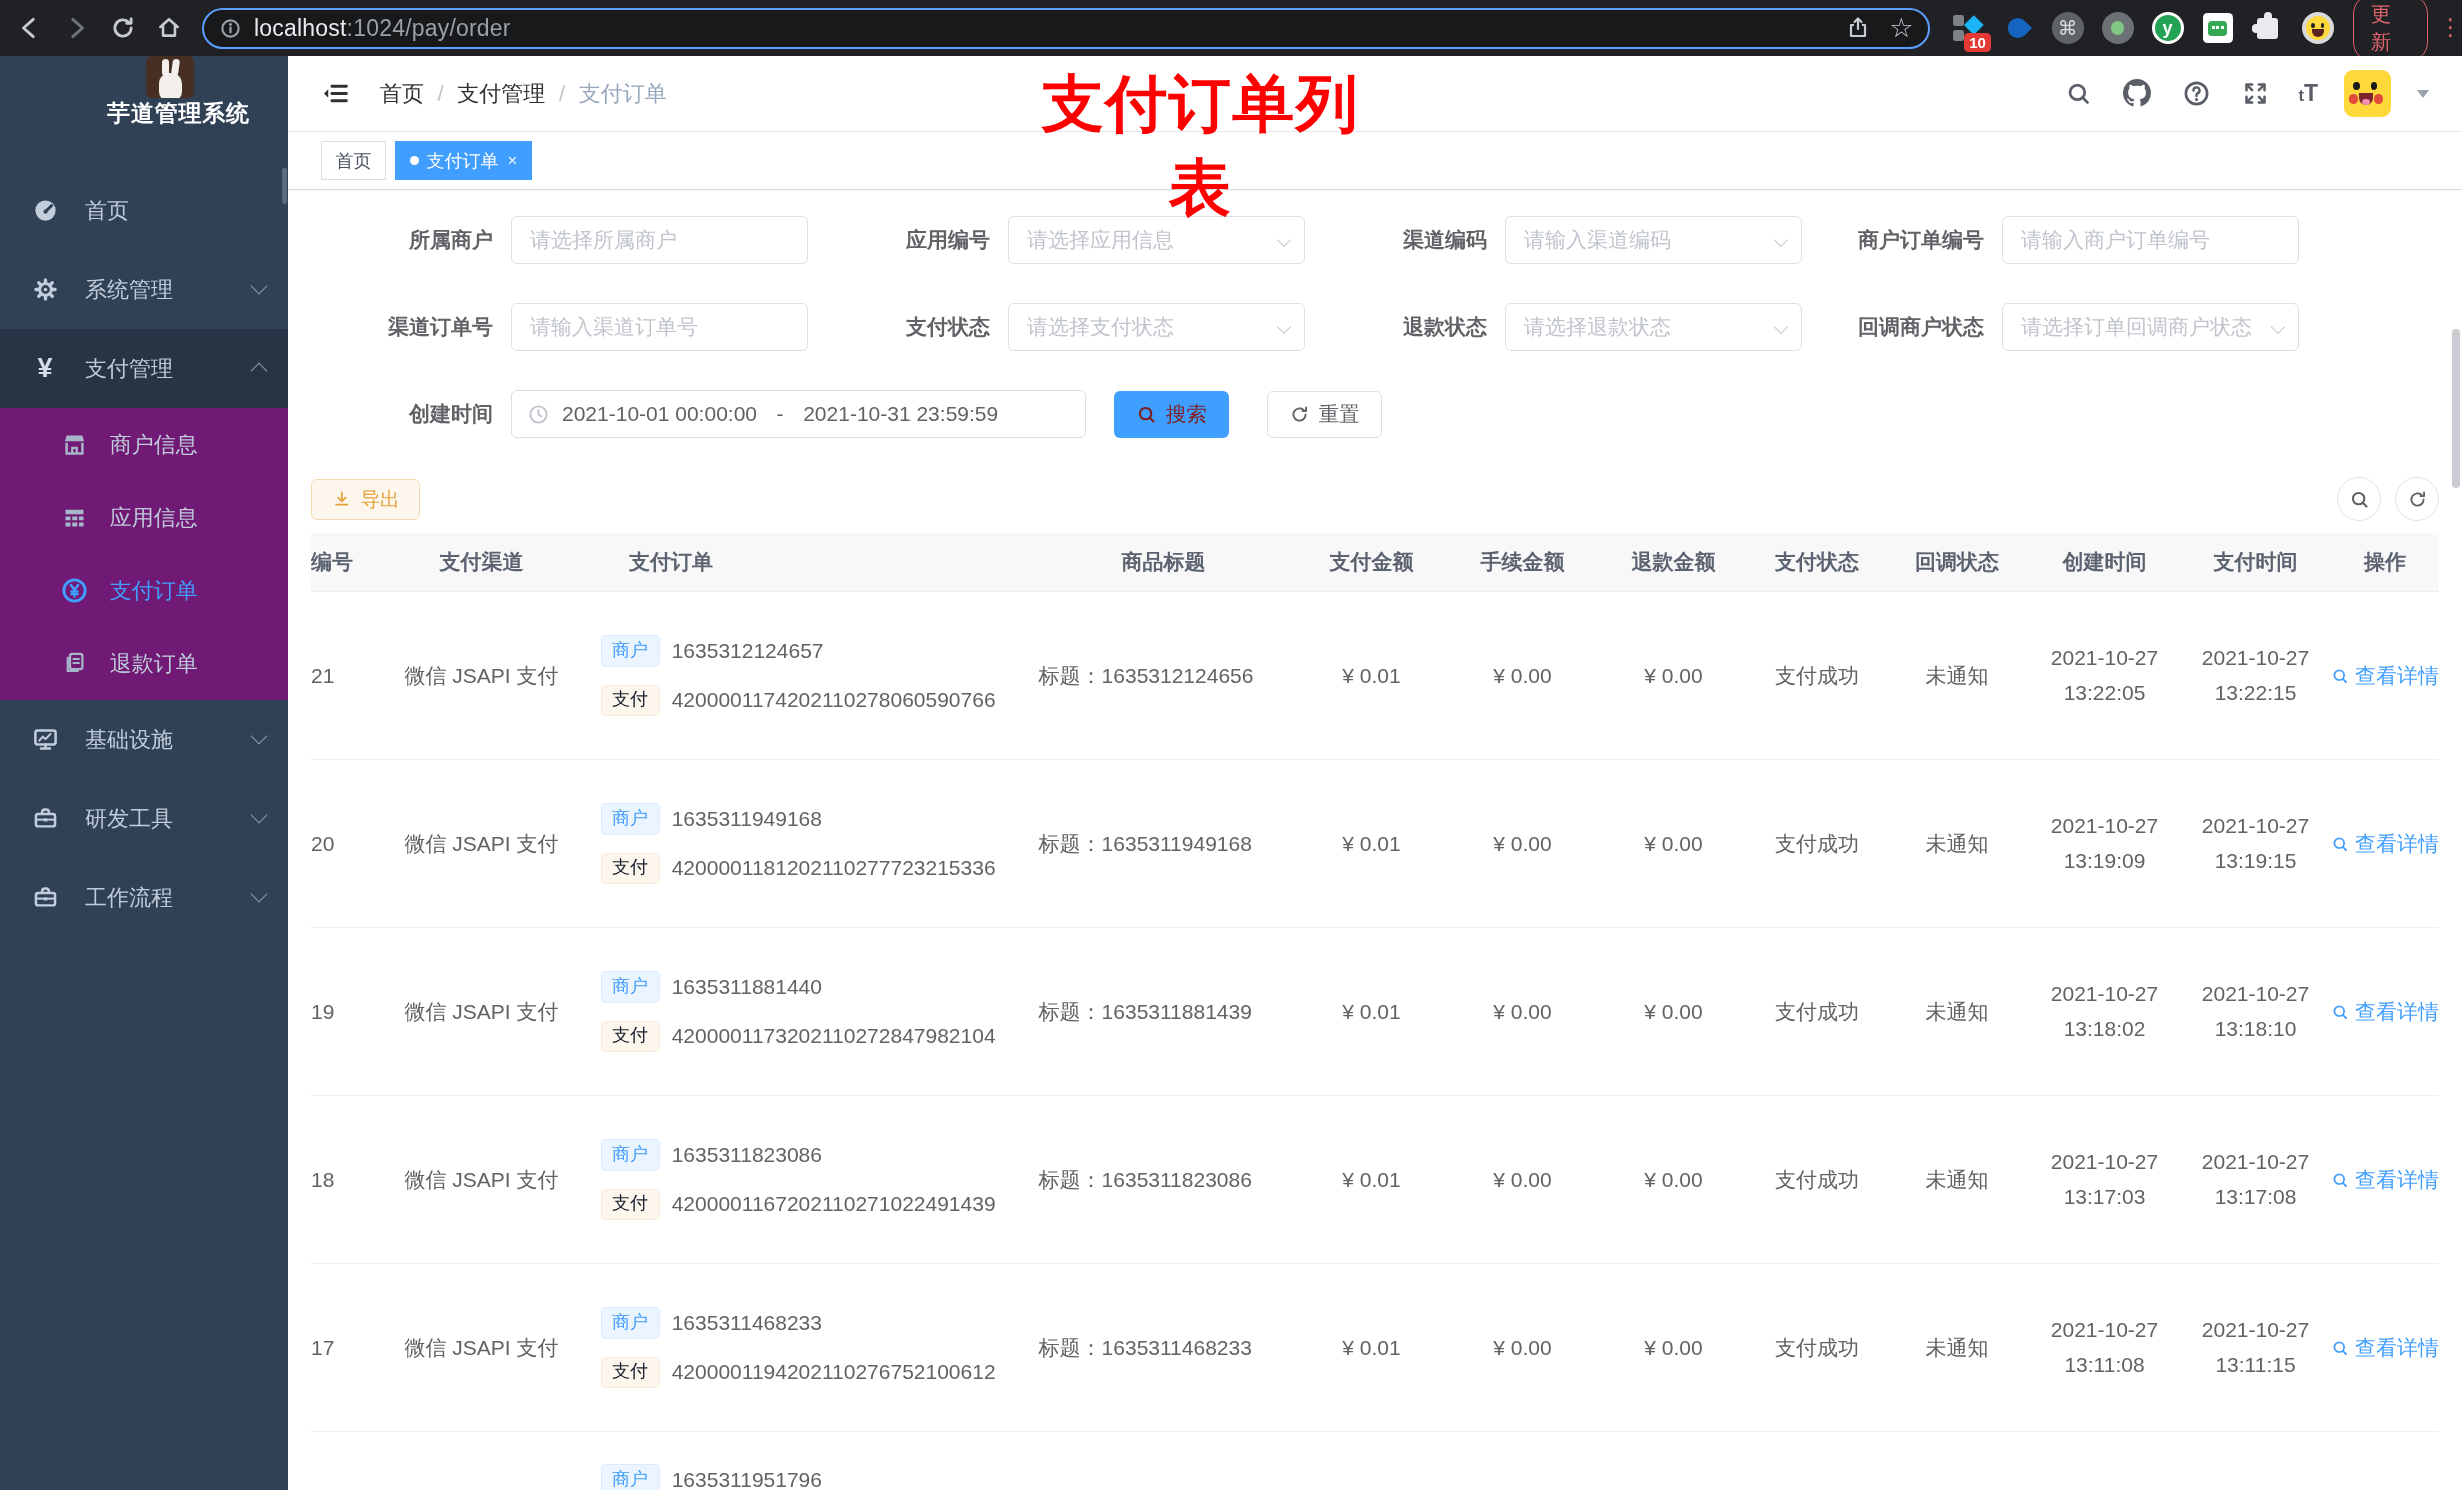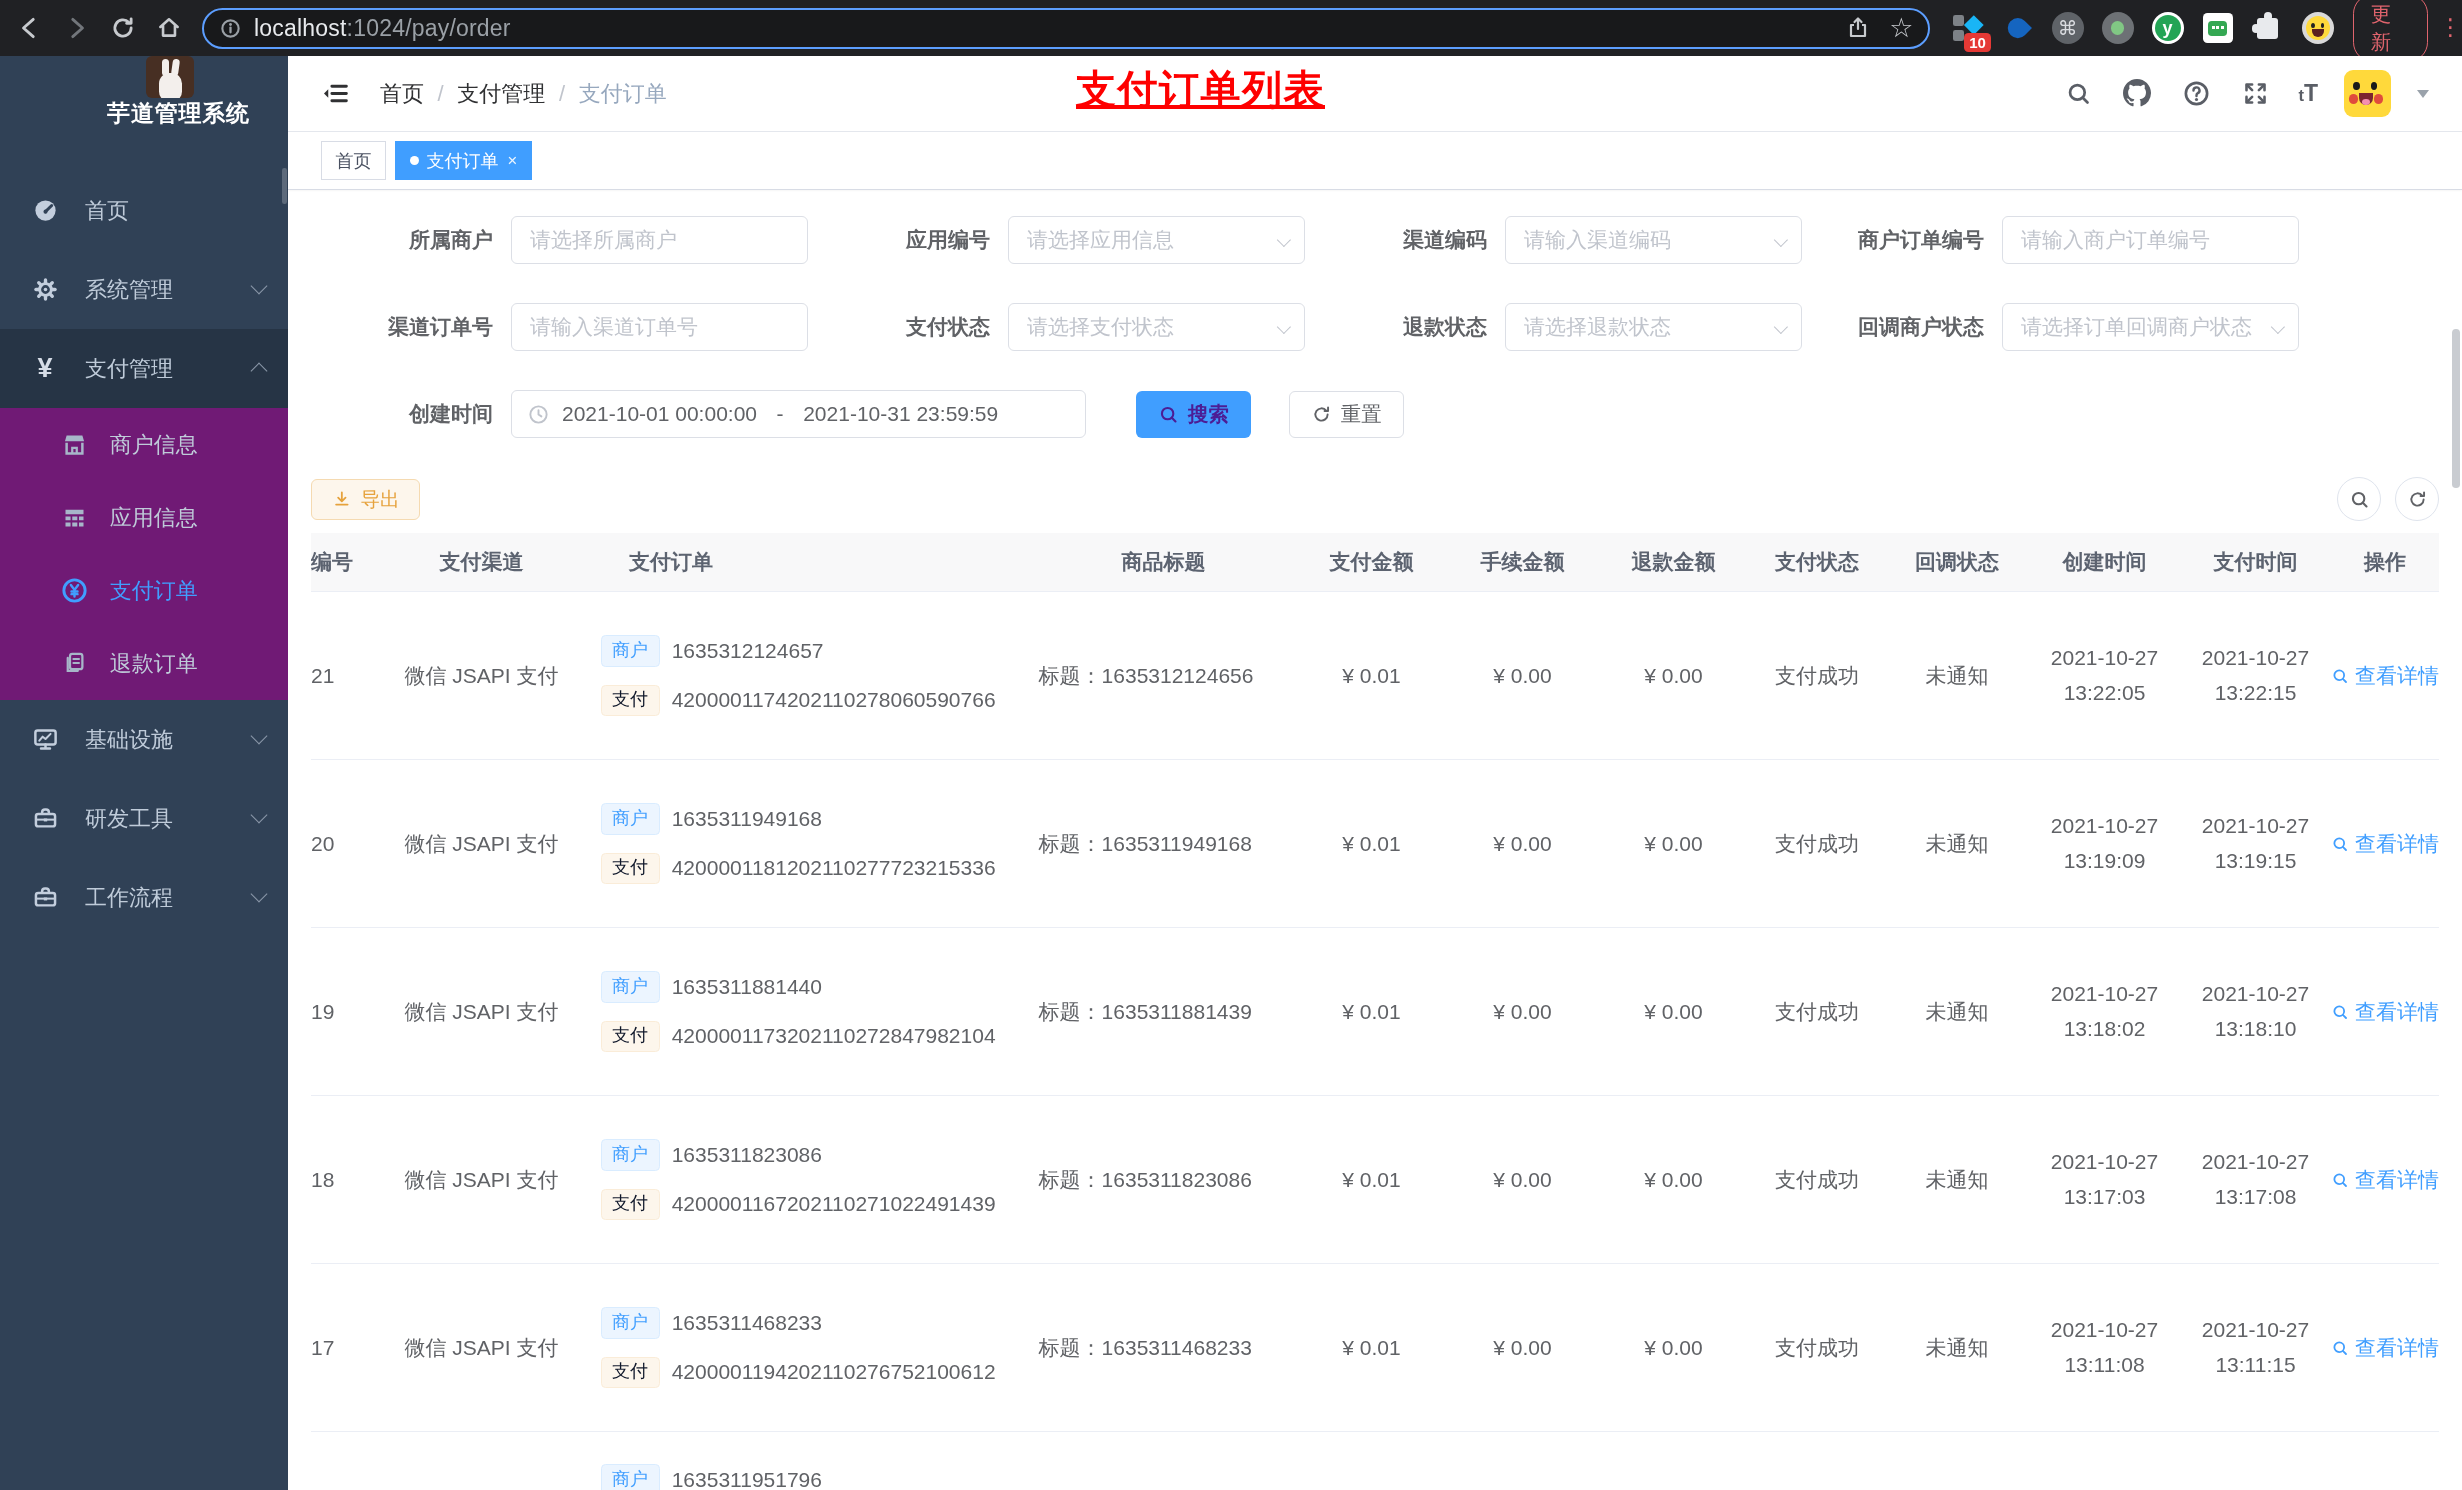--- a/index.html
+++ b/index.html
@@ -88,22 +88,22 @@
   .tT { font-size:23px; color:#5a5e66; font-weight:bold; }
   .tT .sm { font-size:16.7px; }
   .avatar { width:47px; height:47px; border-radius:9px; background:#ffd93b; position:relative; overflow:hidden; cursor:pointer; }
   .avatar .e1,.avatar .e2 { position:absolute; top:12px; width:6.8px; height:8.3px; background:#1a1a1a; border-radius:50%; }
   .avatar .e1 { left:9px; } .avatar .e2 { right:13.6px; }
   .avatar .c1,.avatar .c2 { position:absolute; top:24px; width:9.8px; height:9.8px; background:#e04b3c; border-radius:50%; }
   .avatar .c1 { left:4.5px; } .avatar .c2 { right:7.6px; }
   .avatar .mouth { position:absolute; left:15px; top:23px; width:13.6px; height:12px; background:#7c2430; border-radius:0 0 13.6px 13.6px; }
   .avatar .tongue { position:absolute; left:18px; top:29px; width:7.6px; height:6px; background:#f48fb1; border-radius:50%; }
   .caret { width:0; height:0; border-left:6.8px solid transparent; border-right:6.8px solid transparent; border-top:8.3px solid #9aa2ab; }
-  .annotation { position:absolute; top:6px; left:731px; width:363px; text-align:center; font-size:40px; font-weight:bold;
-    color:#fe0000; z-index:5; letter-spacing:1.5px;text-decoration:underline; }
+  .annotation { position:absolute; top:6px; left:731px; width:363px; text-align:center; font-size:62px; font-weight:bold;
+    color:#fe0000; z-index:5; letter-spacing:1.5px; }
 
   .tags-bar { height:58px; display:flex; align-items:center; padding:0 33px; gap:9px; border-bottom:0.8px solid #d8dce5;
     box-shadow:0 0.8px 2.3px rgba(0,21,41,.06); }
   .tag-view { height:39px; display:flex; align-items:center; padding:0 13.6px; border:0.8px solid #d8dce5; background:#fff;
     color:#495060; font-size:18px; cursor:pointer; }
   .tag-view.active { background:#409eff; border-color:#409eff; color:#fff; }
   .tag-dot { width:9px; height:9px; border-radius:50%; background:#fff; margin-right:7.6px; }
   .tag-x { margin-left:9px; font-size:16.7px; opacity:.9; }
 
   
@@ -118,21 +118,21 @@
   .f-ctrl input::placeholder { color:#c0c4cc; }
   .ph { color:#c0c4cc; font-size:21px; white-space:nowrap; overflow:hidden; }
   .sel-chev { position:absolute; right:15px; top:18px; width:9.8px; height:9.8px; border-right:1.5px solid #c0c4cc; border-bottom:1.5px solid #c0c4cc; transform:rotate(45deg); }
   .date-ctrl { margin-left:18px; width:575px; height:48px; border:0.8px solid #dcdfe6; border-radius:6px;
     display:flex; align-items:center; padding:0 15px; gap:12px; }
   .date-ctrl .dt { font-size:21px; color:#606266; white-space:nowrap; }
   .date-ctrl .dash { color:#606266; font-size:21px; padding:0 7.6px; }
   .clock { color:#c0c4cc; display:flex; }
   .btn { height:47px; border-radius:6px; font-size:20.4px; display:inline-flex; align-items:center; justify-content:center;
     gap:9px; cursor:pointer; border:0.8px solid transparent; padding:0 21px; white-space:nowrap; }
-  .btn-primary { background:#409eff; color:#4c1d95; margin-left:50px;font-weight:bold; }
+  .btn-primary { background:#409eff; color:#7f1d1d; margin-left:28px; }
   .btn-plain { background:#fff; color:#606266; border-color:#dcdfe6; margin-left:38px; }
   .btn-warn { background:#fdf6ec; color:#e6a23c; border-color:#f5dab1; height:41px; font-size:19.7px; padding:0 19.7px; }
   .tool-row { display:flex; align-items:center; margin-top:0.8px; }
   .tool-right { margin-left:auto; display:flex; gap:13.6px; }
   .circle-btn { width:44px; height:44px; border:0.8px solid #dfe4ed; border-radius:50%; background:#fff; color:#606266;
     display:flex; align-items:center; justify-content:center; cursor:pointer; }
 
   
   .table { margin-top:12px; font-size:21px; color:#606266; }
   .t-head { display:flex; background:#f8f8f9; height:58px; align-items:center; font-weight:600; color:#5c6370; }

